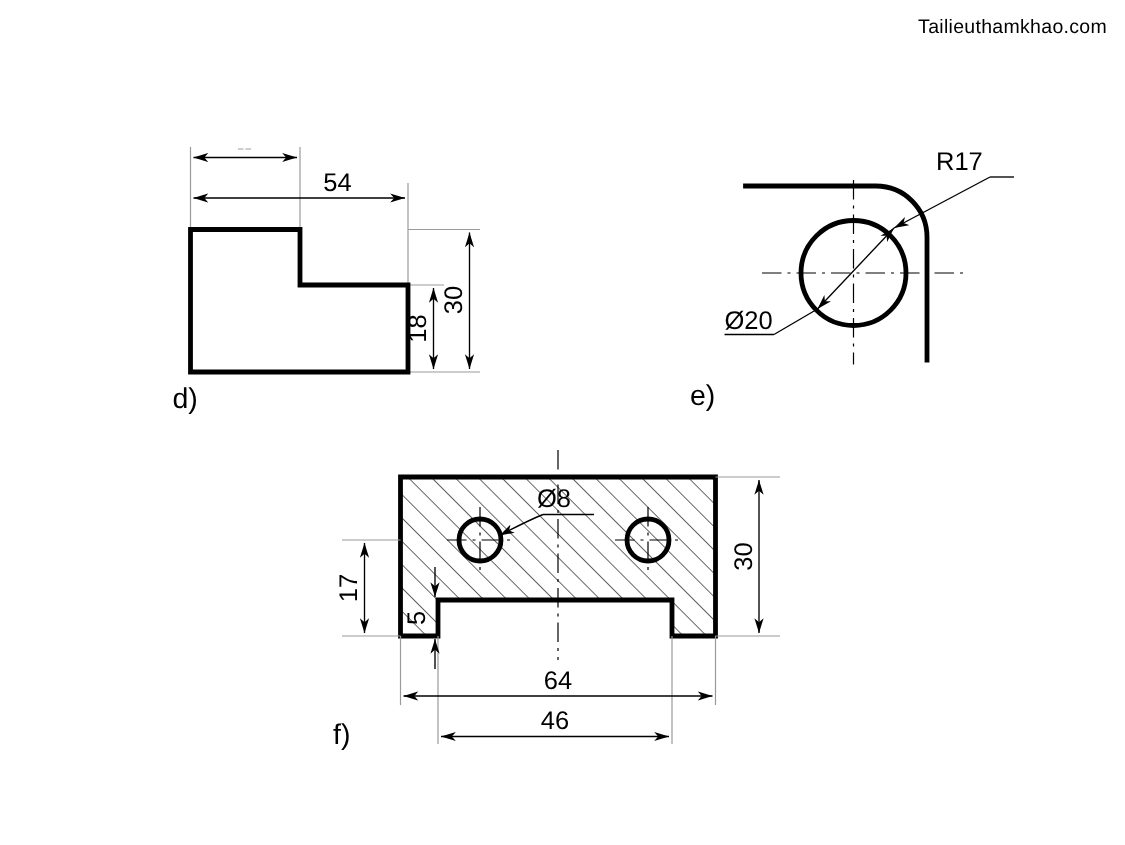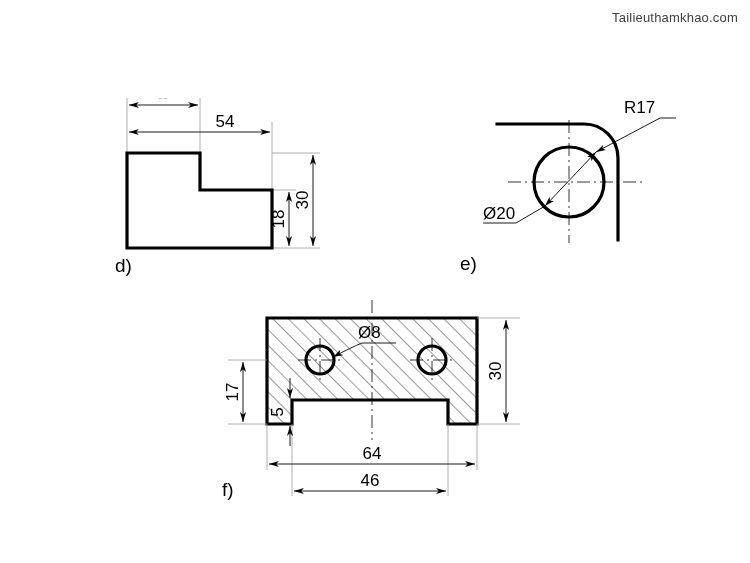--- a/index.html
+++ b/index.html
@@ -13,21 +13,21 @@
     position: relative;
     overflow: hidden;
     font-family: "Liberation Sans", sans-serif;
   }
   #watermark {
     position: absolute;
     top: 10px;
     right: 12px;
     font-family: "Liberation Sans", sans-serif;
     font-size: 13px;
-    color: #404040;
+    color: #000000;
     letter-spacing: 0.2px;
     white-space: nowrap;
     text-align: right;
   }
   #drawing-canvas {
     position: absolute;
     left: 0;
     top: 0;
   }
   text {

